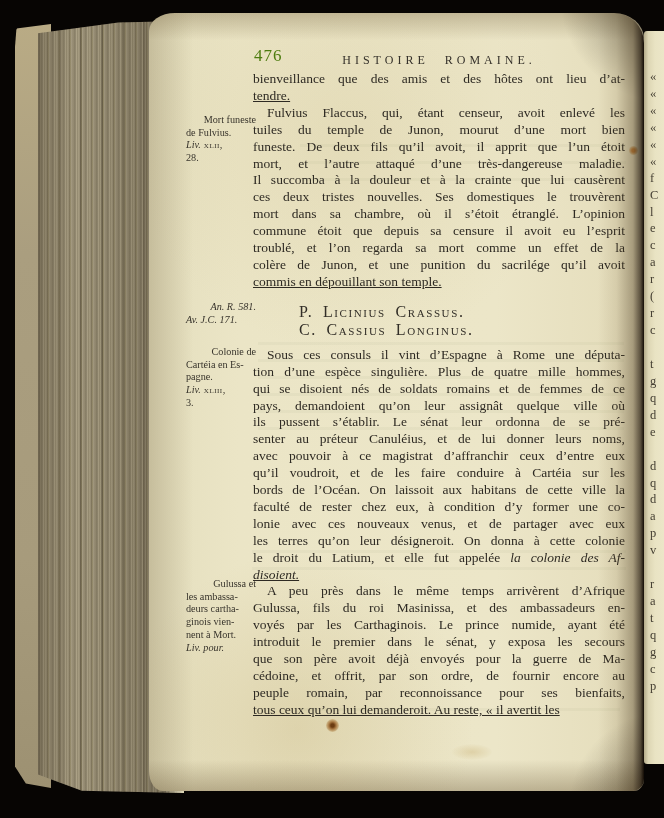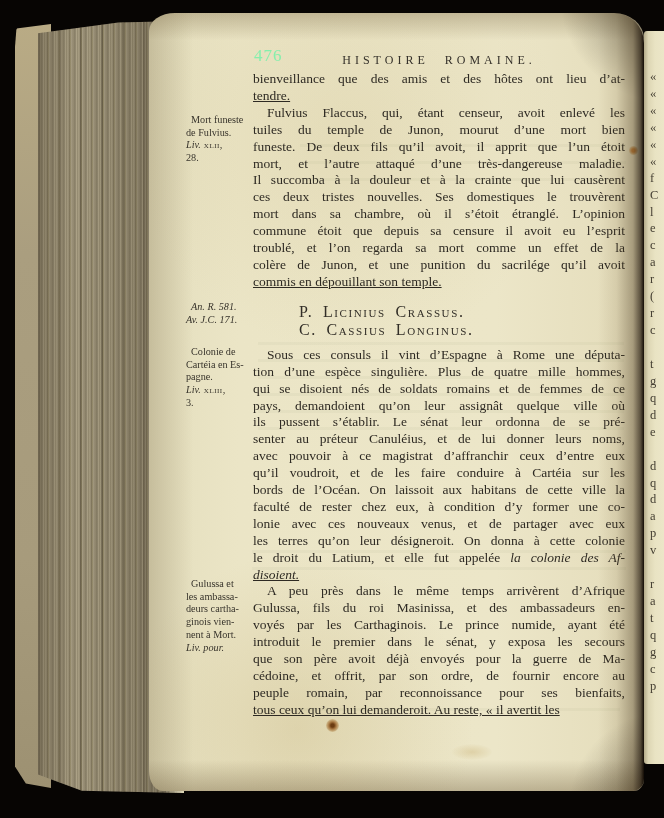--- a/index.html
+++ b/index.html
@@ -63,21 +63,21 @@
     background:radial-gradient(circle,rgba(190,110,30,.8) 0 25%,rgba(190,130,50,.3) 65%,rgba(0,0,0,0) 100%);}
   .fox-c{left:452px;top:744px;width:40px;height:16px;border-radius:50%;
     background:radial-gradient(ellipse,rgba(190,160,90,.30),rgba(0,0,0,0) 75%);}
   .ghost{position:absolute;pointer-events:none;opacity:.55;filter:blur(.7px);
     background:repeating-linear-gradient(180deg,rgba(0,0,0,0) 0 10px,rgba(96,112,72,.09) 10px 13px,rgba(0,0,0,0) 13px 17px);}
   .ghost-1{left:300px;top:134px;width:326px;height:52px;}
   .ghost-2{left:258px;top:332px;width:366px;height:104px;}
   .ghost-3{left:252px;top:540px;width:374px;height:38px;}
   .ghost-4{left:300px;top:698px;width:320px;height:26px;}
   .page-number{
-    position:absolute;left:254px;top:46px;font-size:17px;letter-spacing:1px;color:#86efac;
+    position:absolute;left:254px;top:46px;font-size:17px;letter-spacing:1px;color:#4d7c0f;
   }
   .running-title{
     position:absolute;left:253px;top:53px;width:372px;text-align:center;
     font-size:12px;letter-spacing:4px;word-spacing:9px;color:#35312a;
   }
   .text-flow{
     position:absolute;left:253px;top:71px;width:372px;
     font-size:13.5px;color:#2e2a23;
   }
   .line{
@@ -89,21 +89,21 @@
   .it{font-style:italic;}
   .sc{font-variant:small-caps;letter-spacing:.5px;}
   .consuls{padding:12px 0 7px 46px;}
   .consul-line{
     font-variant:small-caps;font-size:16px;line-height:18.5px;
     letter-spacing:1.6px;word-spacing:4px;color:#322e27;text-align:left;text-align-last:left;
   }
   .margin-notes{position:absolute;left:186px;top:0;width:70px;color:#37332b;}
   .mn{position:absolute;left:0;width:70px;font-size:10.2px;line-height:12.7px;}
   .mn div{white-space:nowrap;}
-  .mn div:first-child{text-indent:5px;}
+  .mn div:first-child{text-indent:5px;text-align:right;}
   .mn-0{top:114px;}
   .mn-1{top:301px;font-style:italic;}
   .mn-2{top:346px;}
   .mn-3{top:578px;}
 </style>
 </head>
 <body>
 
 <div class="edge-outer"></div>
 <div class="edge-band"></div>

